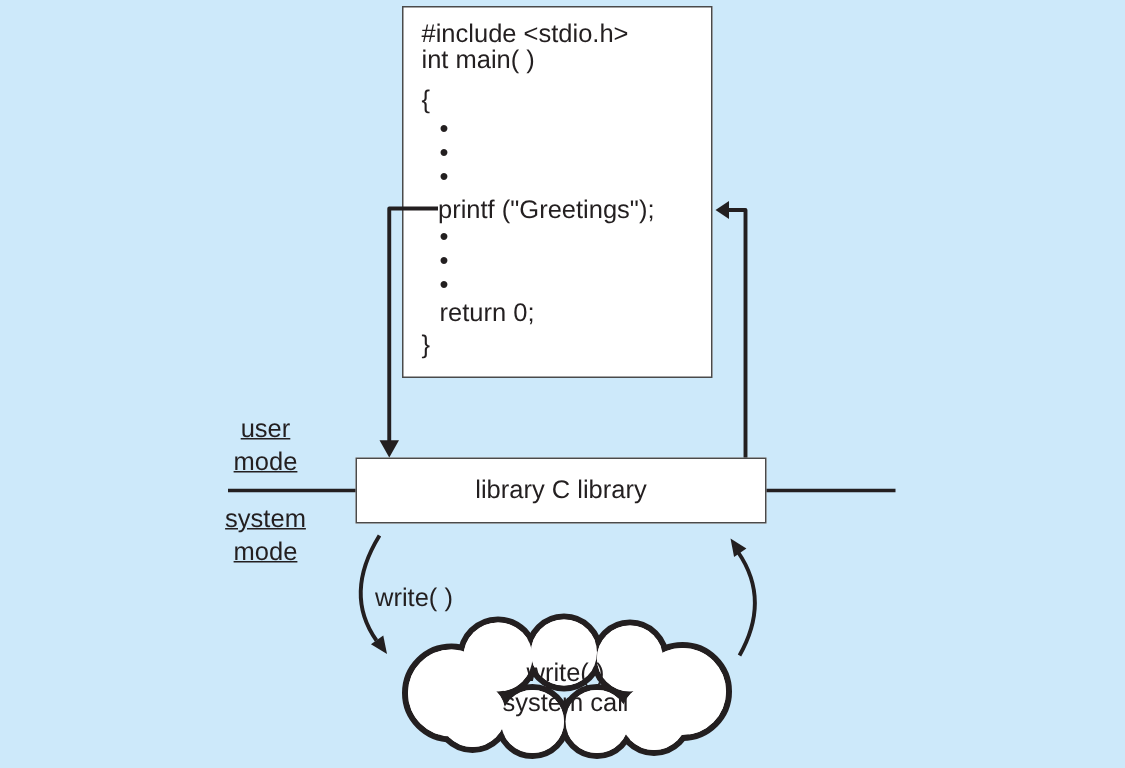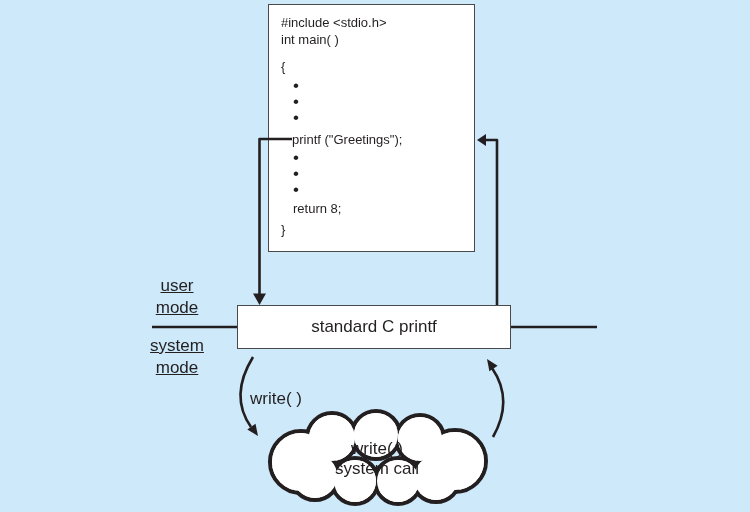--- a/index.html
+++ b/index.html
@@ -20,21 +20,21 @@
     z-index: 0;
   }
   .code-box { left: 268px; top: 4px; width: 207px; height: 248px; }
   .lib-box  { left: 237px; top: 305px; width: 274px; height: 44px; }
 
   .layer { position: absolute; left: 0; top: 0; pointer-events: none; }
   .svg-lower { z-index: 1; }
   .svg-upper { z-index: 3; }
 
   .txt { position: absolute; z-index: 2; color: var(--ink, #231f20); }
-  .code-line { font-size: 13px; line-height: 19px; white-space: pre; }
+  .code-line { font-size: 17px; line-height: 19px; white-space: pre; }
   .dot { font-size: 17px; line-height: 16px; }
   .mode-label { font-size: 17px; line-height: 22px; white-space: pre-line; text-align: center; width: 62px; text-decoration: underline; }
   .lib-label {
     left: 237px; top: 305px; width: 274px; height: 44px;
     display: flex; align-items: center; justify-content: center;
     font-size: 17px;
   }
   .write-label { left: 250px; top: 389px; font-size: 17px; }
   .cloud-label {
     left: 296px; top: 439px; width: 162px;
@@ -83,29 +83,29 @@
   <div class="txt code-line" style="left:281px; top:13px;">#include &lt;stdio.h&gt;</div>
   <div class="txt code-line" style="left:281px; top:30px;">int main( )</div>
   <div class="txt code-line" style="left:281px; top:57px;">{</div>
   <div class="txt dot" style="left:293px; top:78px;">•</div>
   <div class="txt dot" style="left:293px; top:94px;">•</div>
   <div class="txt dot" style="left:293px; top:110px;">•</div>
   <div class="txt code-line" style="left:292px; top:130px;">printf ("Greetings");</div>
   <div class="txt dot" style="left:293px; top:150px;">•</div>
   <div class="txt dot" style="left:293px; top:166px;">•</div>
   <div class="txt dot" style="left:293px; top:182px;">•</div>
-  <div class="txt code-line" style="left:293px; top:199px;">return 8;</div>
+  <div class="txt code-line" style="left:293px; top:199px;">return 0;</div>
   <div class="txt code-line" style="left:281px; top:220px;">}</div>
 
   <div class="txt mode-label" style="left:146px; top:275px;">user
 mode</div>
   <div class="txt mode-label" style="left:146px; top:335px;">system
 mode</div>
 
-  <div class="txt lib-label">standard C printf</div>
+  <div class="txt lib-label">library C library</div>
   <div class="txt write-label">write( )</div>
   <div class="txt cloud-label">write( )
 system call</div>
 
   <svg class="layer svg-upper" width="750" height="512" viewBox="0 0 750 512">
 
     <line class="stroke-div" x1="152" y1="327" x2="237" y2="327"></line>
     <line class="stroke-div" x1="511" y1="327" x2="597" y2="327"></line>
 
     <path class="stroke-ink" d="M 292 139 L 259.5 139 L 259.5 295"></path>

